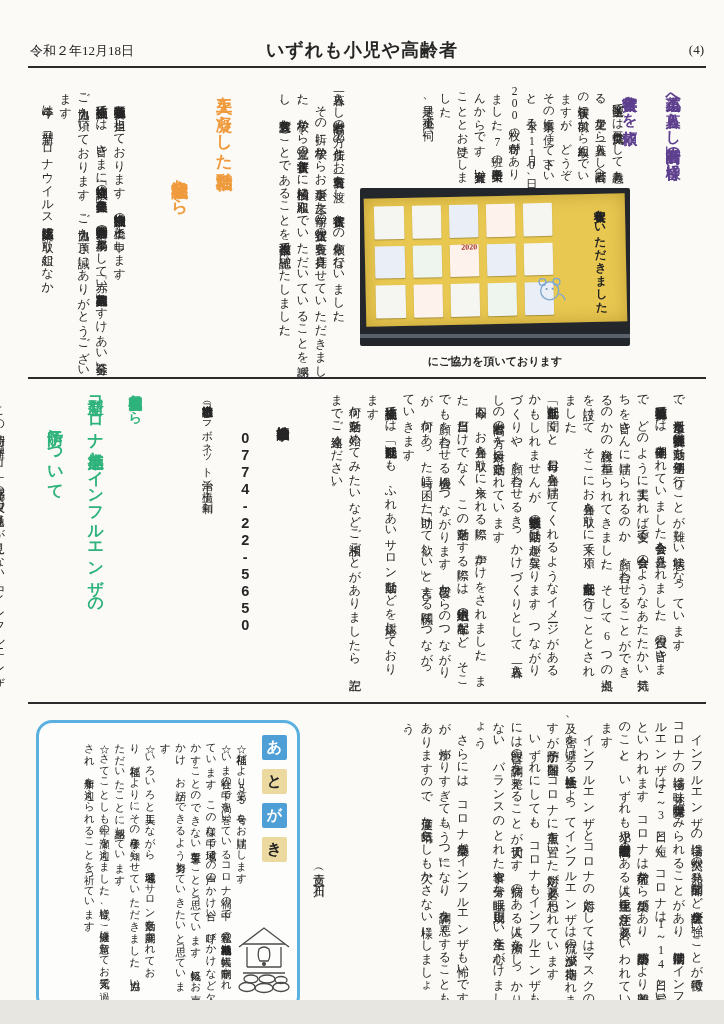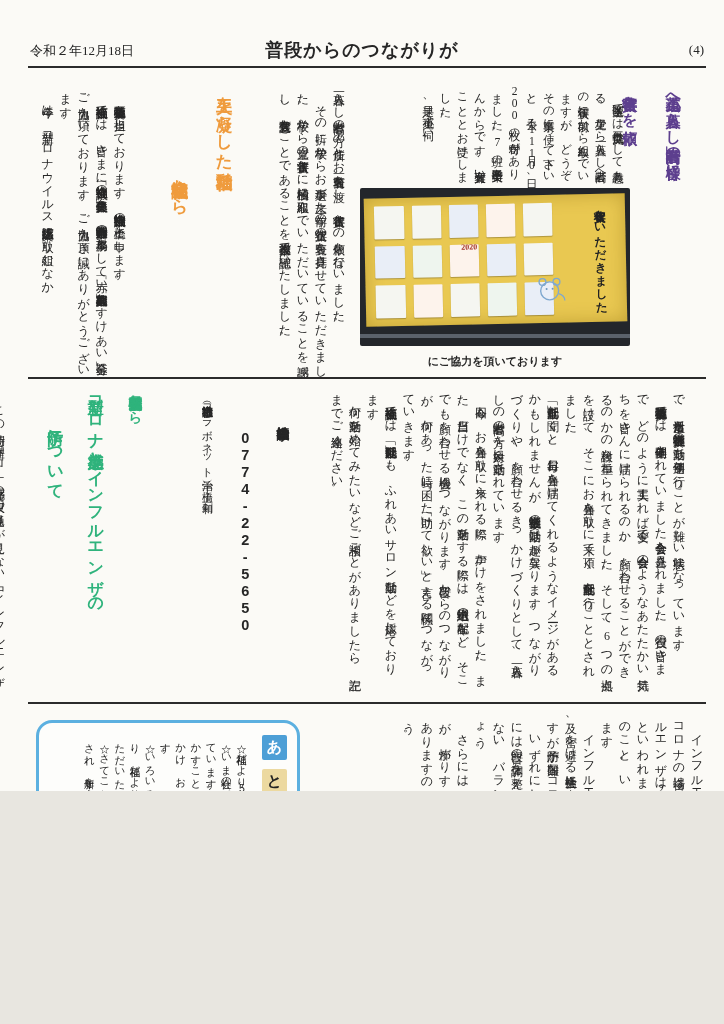--- a/index.html
+++ b/index.html
@@ -1,16 +1,16 @@
 <!DOCTYPE html>
 <html lang="ja"><head>
 <meta charset="utf-8">
 <style>
   html,body{margin:0;padding:0;background:#e8e6e0;}
-  .page{position:relative;width:724px;height:791px;background:#fbfaf6;margin:0 auto;
+  .page{position:relative;width:724px;height:1000px;background:#fbfaf6;margin:0 auto;
         font-family:"Liberation Serif", serif;color:#262626;overflow:hidden;}
   
   .hdr-date{position:absolute;left:30px;top:42px;font-size:13px;}
   .hdr-title{position:absolute;left:0;right:0;top:38px;text-align:center;font-size:18px;
              font-weight:bold;font-family:"Liberation Sans",sans-serif;letter-spacing:1px;}
   .hdr-page{position:absolute;right:20px;top:42px;font-size:13px;}
   .hrule{position:absolute;left:28px;width:678px;border-top:2.5px solid #2b2b2b;}
   .r1{top:66px;} .r2{top:377px;border-top-width:2px;} .r3{top:702px;border-top-width:2px;}
   .rfoot{top:1008px;left:56px;width:660px;border-top-width:2px;}
   
@@ -62,21 +62,21 @@
   .atotext{right:48px;top:13px;height:256px;font-size:10.5px;line-height:1.45;
            font-family:"Liberation Sans",sans-serif;color:#222;}
   .belltower{position:absolute;right:4px;bottom:10px;}
 </style>
 </head>
 <body>
 
 <div class="page">
 
   <div class="hdr-date">令和２年12月18日</div>
-  <div class="hdr-title">普段からのつながりが</div>
+  <div class="hdr-title">いずれも小児や高齢者</div>
   <div class="hdr-page">(4)</div>
   <div class="hrule r1"></div>
 
   <div class="sec s1">
     <div class="vtext h-purple" style="right:0;top:15px;height:292px;">
       <span class="blk">菟道小へ「一人暮らし高齢者」の皆様に</span>
       <span class="blk">年賀状書きを依頼</span>
     </div>
     <div class="vtext" style="right:80px;top:15px;height:101px;font-size:11.5px;">　菟道学区では三世代交流として意義ある、児童から一人暮らし高齢者への年賀状に以前から取組んでいますが、どうぞその事業に使って下さいと、去る11月10日、200枚の寄付がありました。7班の柴田美智子さんからです。大変有難いこととお受けしました。
 　早速、菟道小へ伺い、</div>

